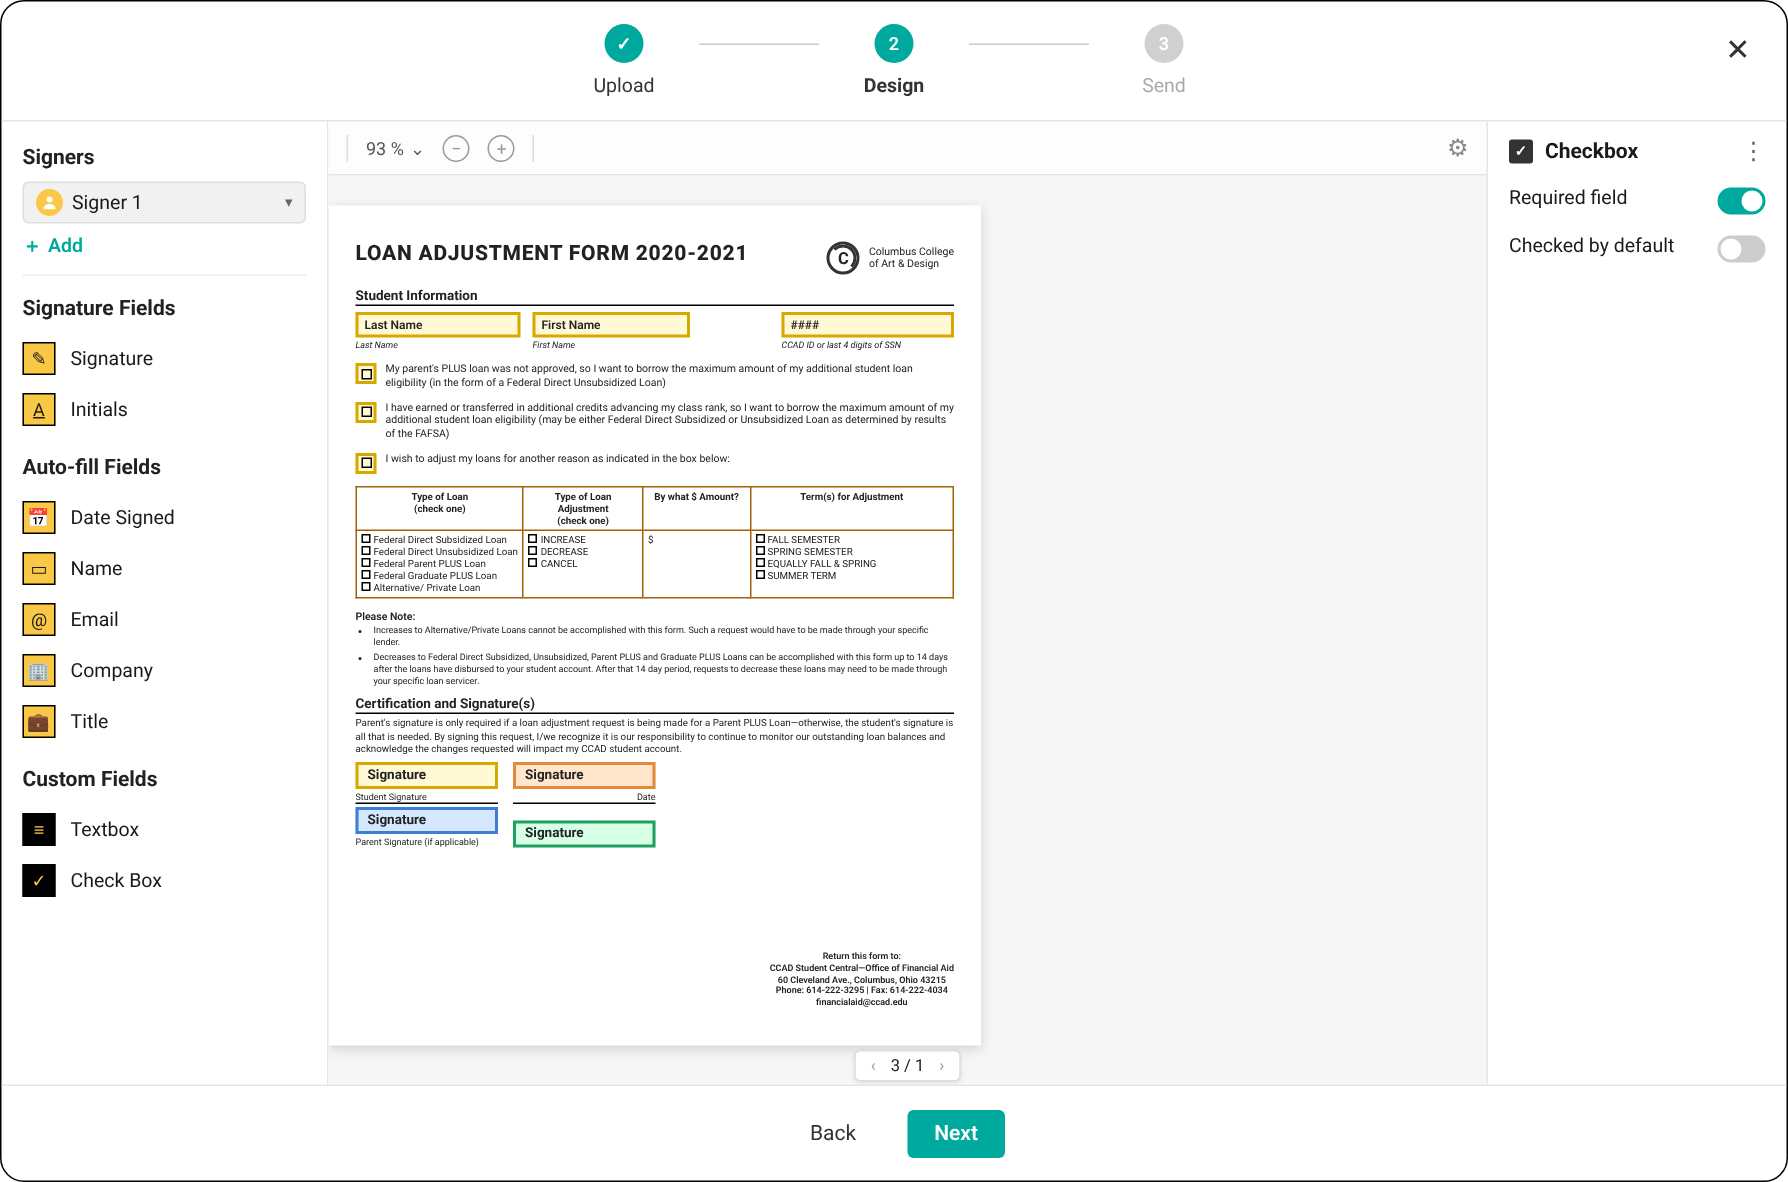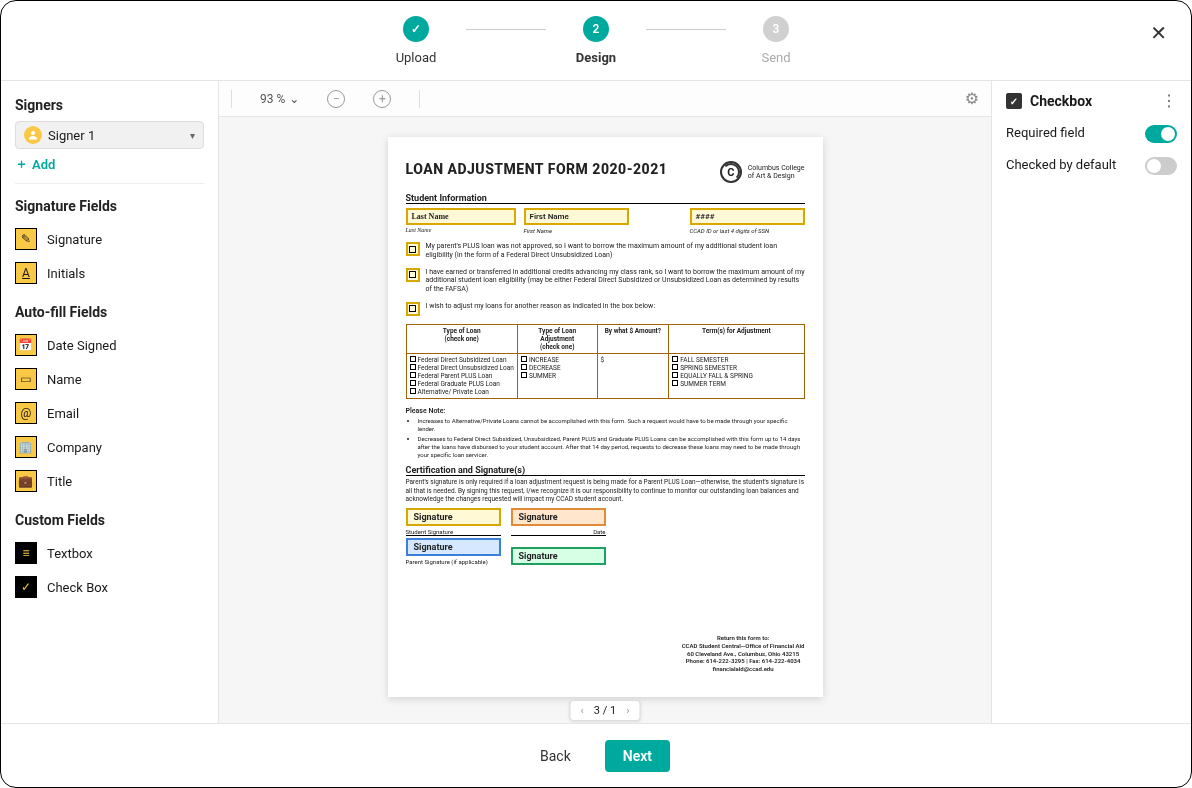--- a/index.html
+++ b/index.html
@@ -24,25 +24,25 @@
 .signer-select { display: flex; align-items: center; background: #f1f1f1; border: 1px solid #ddd; border-radius: 4px; padding: 4px 8px; margin-bottom: 6px; cursor: pointer; }
 .signer-avatar { width: 18px; height: 18px; background: #f9c846; border-radius: 50%; margin-right: 6px; display:flex; align-items:center; justify-content:center; }
 .signer-avatar svg { width:12px; height:12px; }
 .signer-select span.name { flex: 1; font-size: 13px; }
 .signer-select .caret { font-size: 10px; color: #666; }
 .add-btn { color: #00a99d; font-size: 13px; font-weight: 600; cursor: pointer; display: flex; align-items: center; gap: 4px; padding-bottom:10px; border-bottom:1px solid #eee;}
 .field-item { display: flex; align-items: center; gap: 10px; padding: 6px 0; cursor: grab; font-size: 13px; }
 .field-icon { width: 22px; height: 22px; background: #f9c846; border: 1px solid #000; display: flex; align-items: center; justify-content: center; font-size: 12px; }
 .field-icon.dark { background: #000; color: #f9c846; }
 .canvas-panel { flex: 1; background: #f6f6f6; display: flex; flex-direction: column; }
-.canvas-toolbar { height: 36px; border-bottom: 1px solid #e5e5e5; display: flex; align-items: center; padding: 0 12px; gap: 28px; background: #fdfdfd; }
+.canvas-toolbar { height: 36px; border-bottom: 1px solid #e5e5e5; display: flex; align-items: center; padding: 0 12px; gap: 12px; background: #fdfdfd; }
 .zoom-display { font-size: 12px; color: #555; display: flex; align-items: center; gap: 4px; }
 .zoom-btn { width: 18px; height: 18px; border: 1.5px solid #999; border-radius: 50%; display: flex; align-items: center; justify-content: center; font-size: 12px; color: #999; cursor: pointer; line-height:1; }
 .gear-btn { margin-left: auto; color: #888; cursor: pointer; }
-.doc-wrapper { flex: 1; overflow: auto; display: flex; justify-content: center; padding: 20px 0; position:relative;}
+.doc-wrapper { flex: 1; overflow: auto; display: flex; padding: 20px 0; position:relative;}
 .doc-page { width: 435px; height: 560px; background: #fff; box-shadow: 0 2px 8px rgba(0,0,0,0.15); padding: 24px 18px; font-size: 7px; color: #222; position: relative; }
 .doc-title { font-size: 14px; font-weight: 800; letter-spacing: 0.5px; margin-bottom: 4px; }
 .doc-logo { position: absolute; right: 18px; top: 24px; display: flex; align-items: center; gap: 6px; font-size: 7px; }
 .doc-logo .circ { width: 22px; height: 22px; border: 2px solid #333; border-radius: 50%; display: flex; align-items: center; justify-content: center; font-weight: 700; font-size: 11px; position: relative; }
 .doc-logo .circ::before { content: ""; position:absolute; width:14px; height:14px; border:2px solid #333; border-radius:50%; border-left-color:transparent; border-bottom-color:transparent;}
 .doc-section-h { font-size: 9px; font-weight: 700; margin-top: 16px; margin-bottom: 2px; }
 .underline { border-bottom: 1.5px solid #000; }
 .doc-fields-row { display: flex; gap: 8px; margin-top: 4px; }
 .doc-field-col { display:flex; flex-direction:column; }
 .doc-field { border: 2px solid #d9a800; background: #fff9d6; padding: 2px 4px; font-size: 8px; font-weight: 600; }
@@ -196,21 +196,21 @@
       <div class="doc-wrapper">
         <div class="doc-page">
           <div class="doc-title">LOAN ADJUSTMENT FORM 2020-2021</div>
           <div class="doc-logo">
             <div class="circ">C</div>
             <div style="white-space:pre-line">Columbus College
 of Art &amp; Design</div>
           </div>
           <div class="doc-section-h underline">Student Information</div>
           <div class="doc-fields-row">
-            <div class="doc-field-col" style="width:110px;font-family:Liberation Serif, serif;">
+            <div class="doc-field-col" style="width:110px;">
               <div class="doc-field">Last Name</div>
               <div class="doc-field-label">Last Name</div>
             </div>
             <div class="doc-field-col" style="width:105px;">
               <div class="doc-field">First Name</div>
               <div class="doc-field-label">First Name</div>
             </div>
             <div class="doc-field-col" style="width:115px; margin-left:auto;">
               <div class="doc-field">####</div>
               <div class="doc-field-label">CCAD ID or last 4 digits of SSN</div>
@@ -248,21 +248,21 @@
               <td>
                 <div><span class="tiny-check"></span><span>Federal Direct Subsidized Loan</span></div>
                 <div><span class="tiny-check"></span><span>Federal Direct Unsubsidized Loan</span></div>
                 <div><span class="tiny-check"></span><span>Federal Parent PLUS Loan</span></div>
                 <div><span class="tiny-check"></span><span>Federal Graduate PLUS Loan</span></div>
                 <div><span class="tiny-check"></span><span>Alternative/ Private Loan</span></div>
               </td>
               <td>
                 <div><span class="tiny-check"></span><span>INCREASE</span></div>
                 <div><span class="tiny-check"></span><span>DECREASE</span></div>
-                <div><span class="tiny-check"></span><span>SUMMER</span></div>
+                <div><span class="tiny-check"></span><span>CANCEL</span></div>
               </td>
               <td>$</td>
               <td>
                 <div><span class="tiny-check"></span><span>FALL SEMESTER</span></div>
                 <div><span class="tiny-check"></span><span>SPRING SEMESTER</span></div>
                 <div><span class="tiny-check"></span><span>EQUALLY FALL &amp; SPRING</span></div>
                 <div><span class="tiny-check"></span><span>SUMMER TERM</span></div>
               </td>
             </tr>
           </tbody>

